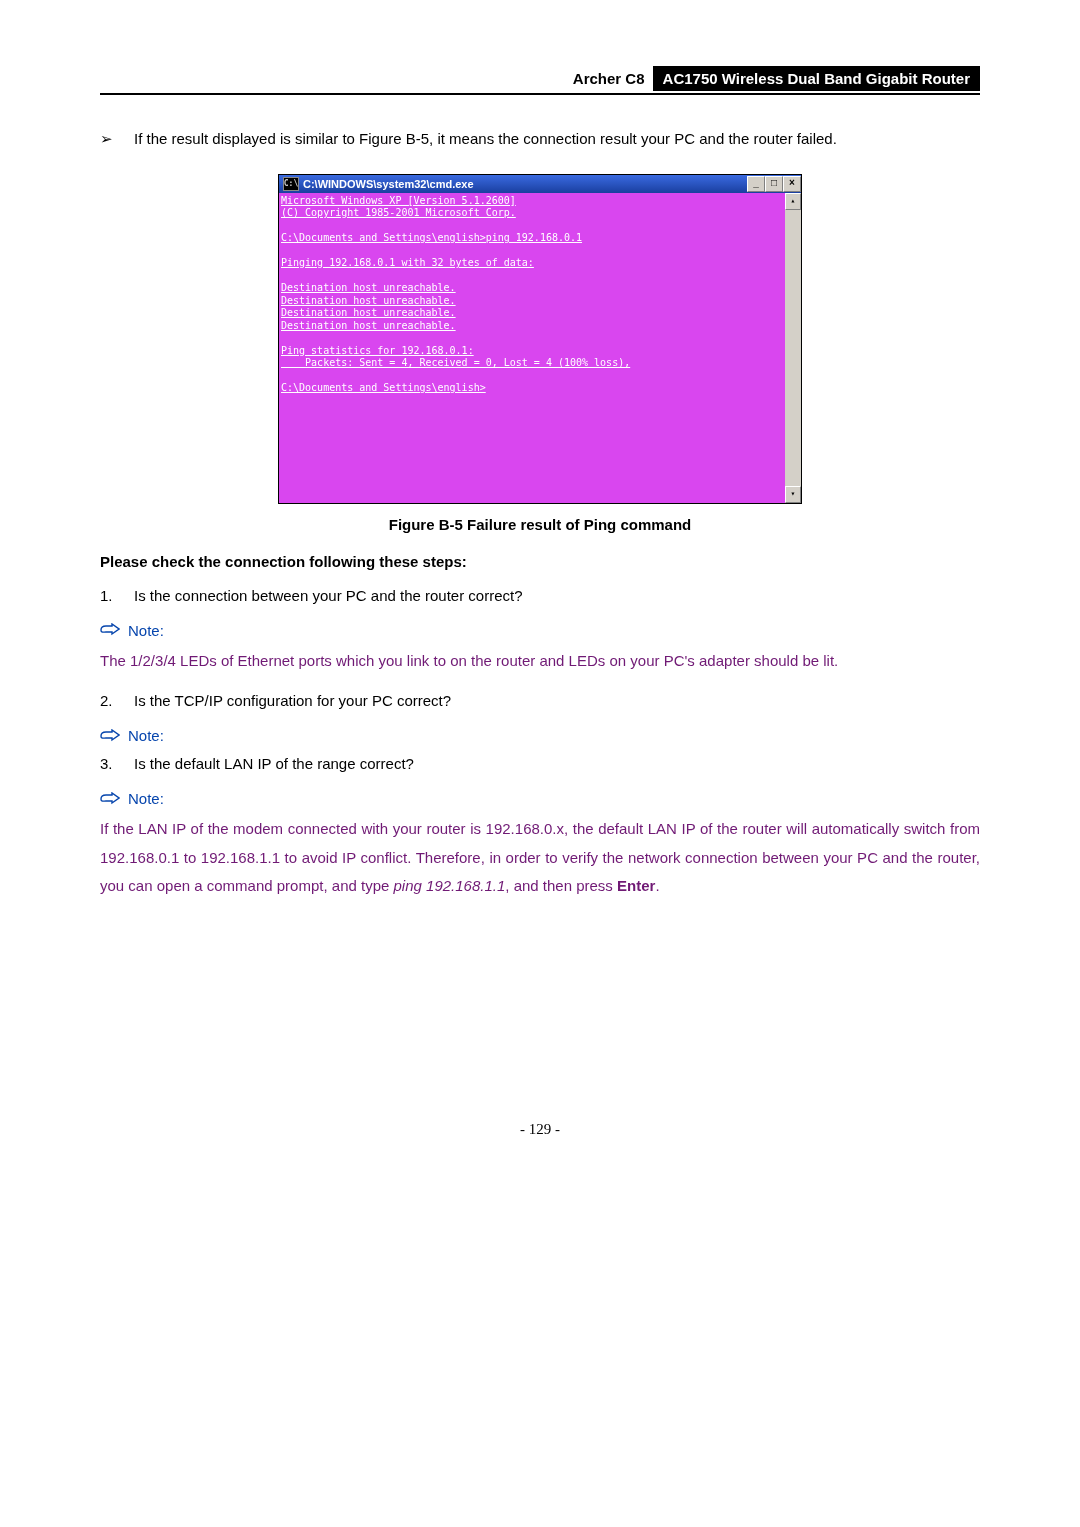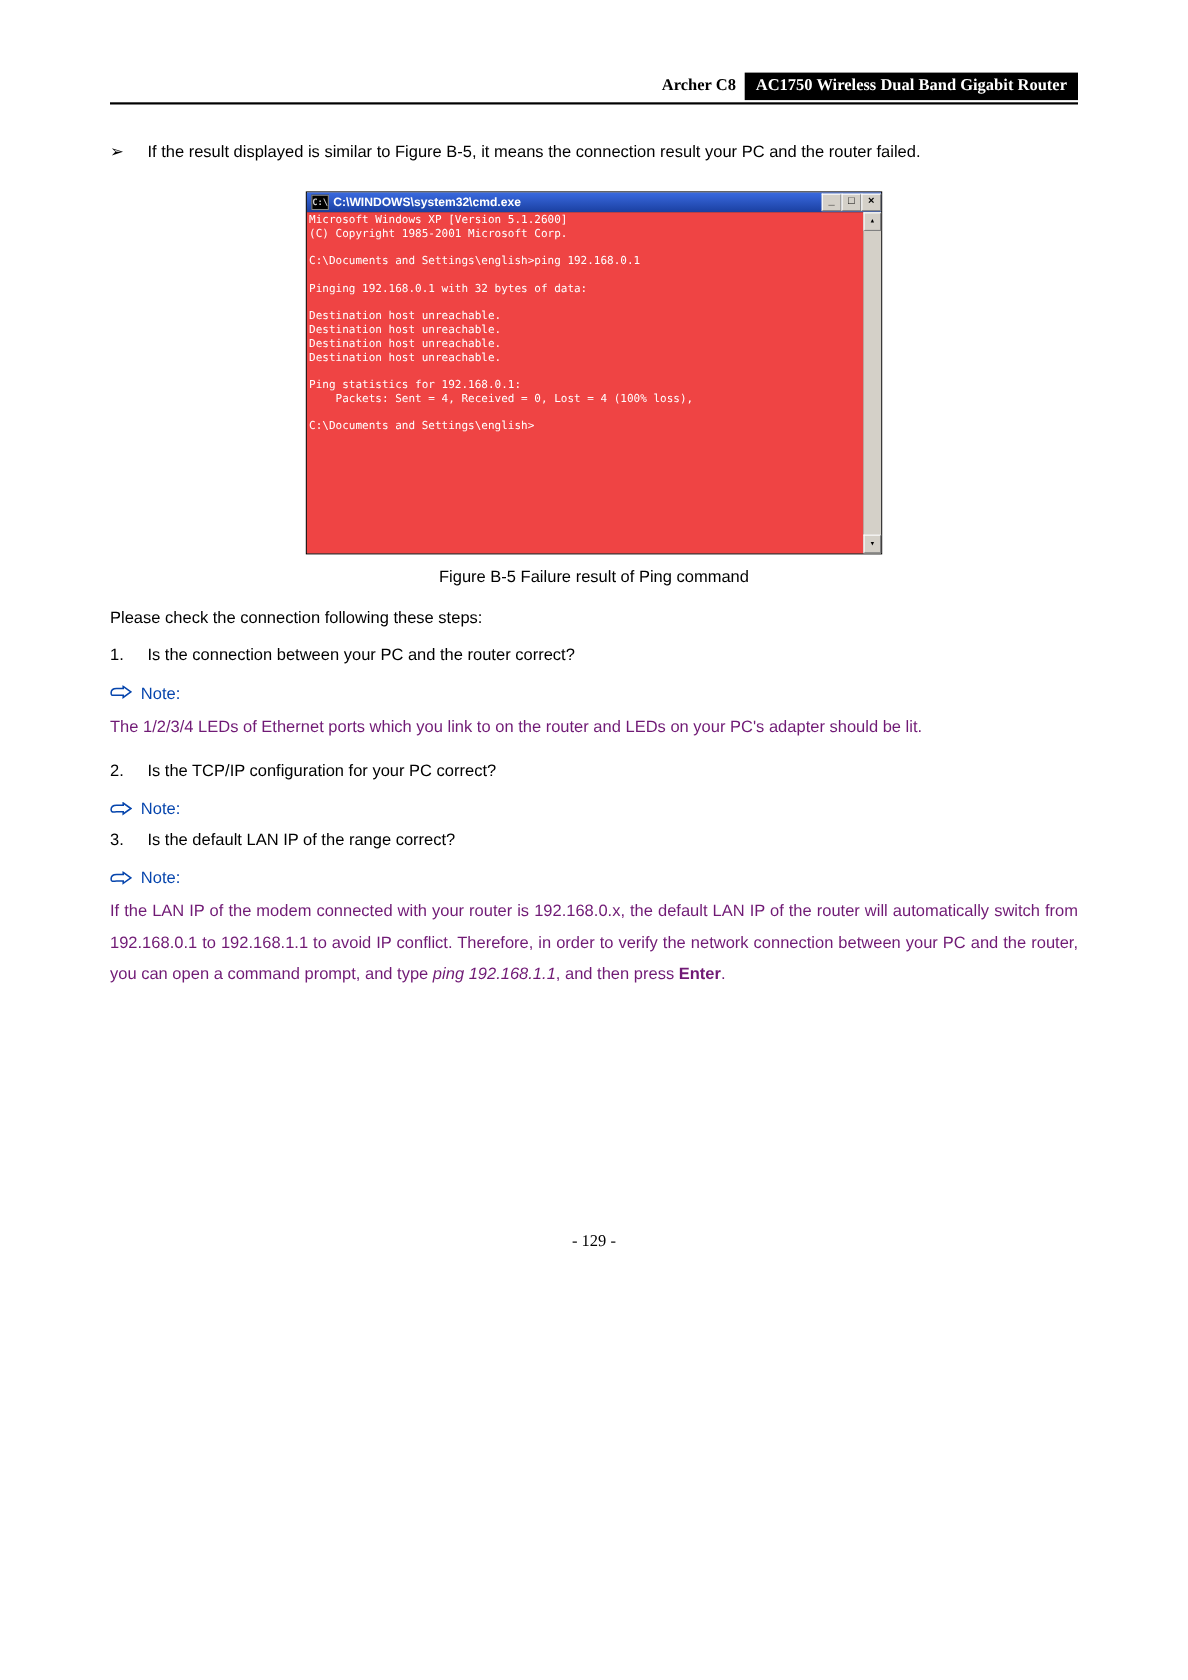--- a/index.html
+++ b/index.html
@@ -14,21 +14,20 @@
   .page {
     padding: 66px 100px 40px 100px;
     box-sizing: border-box;
   }
   .header-bar {
     border-bottom: 2px solid #000;
     padding-bottom: 2px;
     margin-bottom: 30px;
     text-align: right;
     font-weight: bold;
-    font-family: Liberation Serif, serif;
   }
   .header-bar .plain {
     display: inline-block;
     padding: 4px 8px;
   }
   .header-bar .boxed {
     display: inline-block;
     background: #000;
     color: #fff;
     padding: 4px 10px;
@@ -98,23 +97,24 @@
     display: flex;
     background: #000;
   }
   .cmd-body {
     flex: 1;
     color: #fff;
     font-size: 10px;
     line-height: 1.25;
     padding: 2px 14px 60px 2px;
     white-space: pre;
-    background: #ef4444;
+    background: #d946ef;
     min-height: 310px;
     box-sizing: border-box;
+    text-decoration: underline;
   }
   .cmd-scroll {
     width: 16px;
     background: #d4d0c8;
     display: flex;
     flex-direction: column;
   }
   .cmd-scroll .arrow {
     height: 15px;
     background: #d4d0c8;
@@ -123,23 +123,24 @@
     border-left-color: #fff;
     font-size: 8px;
     text-align: center;
     line-height: 13px;
     color: #000;
   }
   .cmd-scroll .track { flex: 1; background: #d4d0c8; }
   .figure-caption {
     text-align: center;
     margin-bottom: 20px;
+    font-weight: bold;
   }
   .section-head {
-    font-weight: normal;
+    font-weight: bold;
     margin-bottom: 14px;
   }
   .num-row {
     display: flex;
     margin-bottom: 14px;
     line-height: 1.6;
   }
   .num-row .num {
     width: 34px;
     flex: none;

